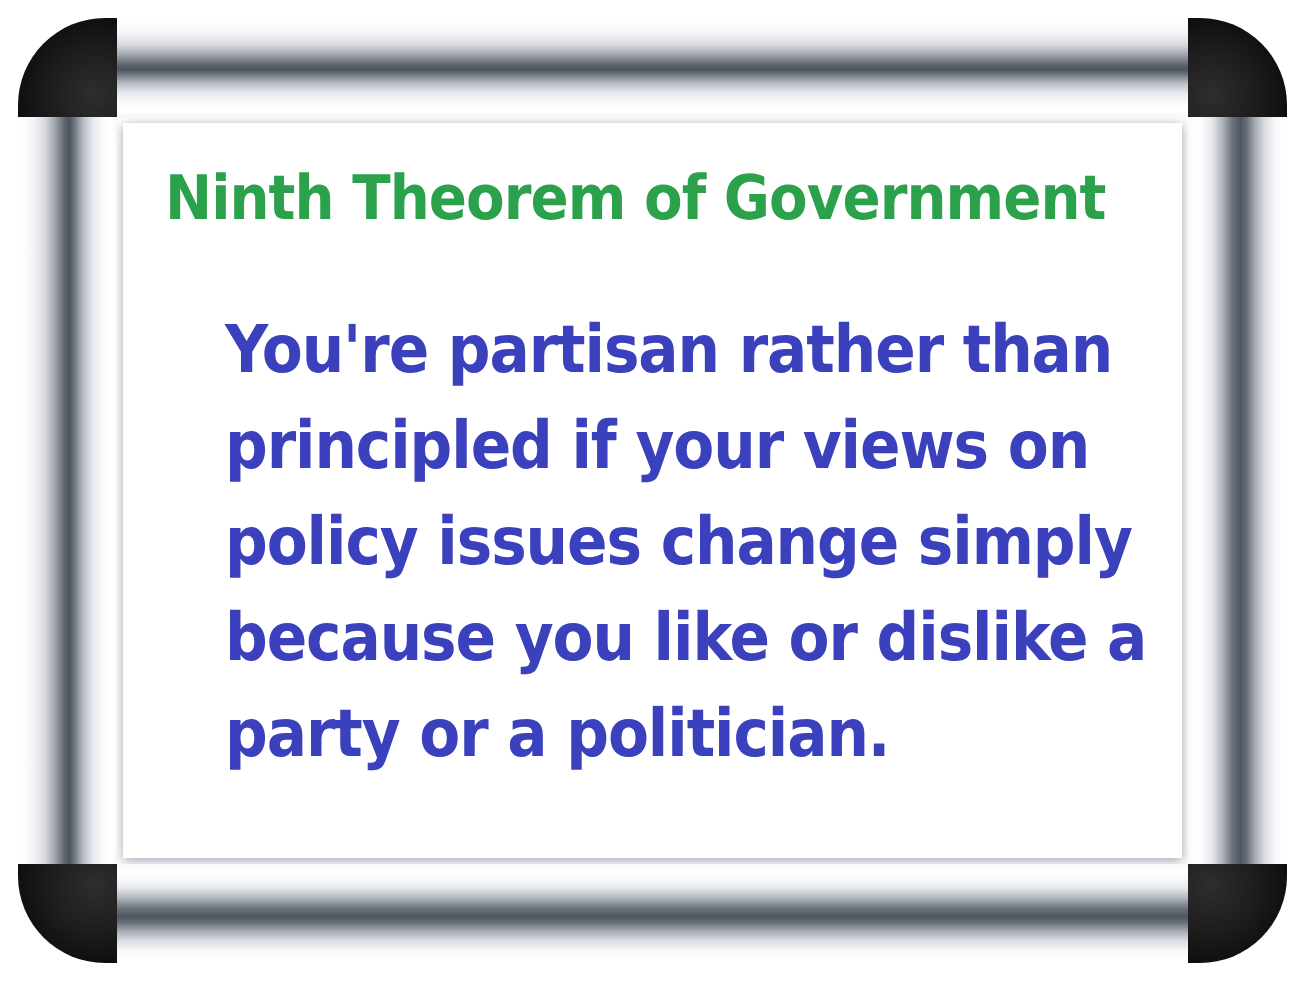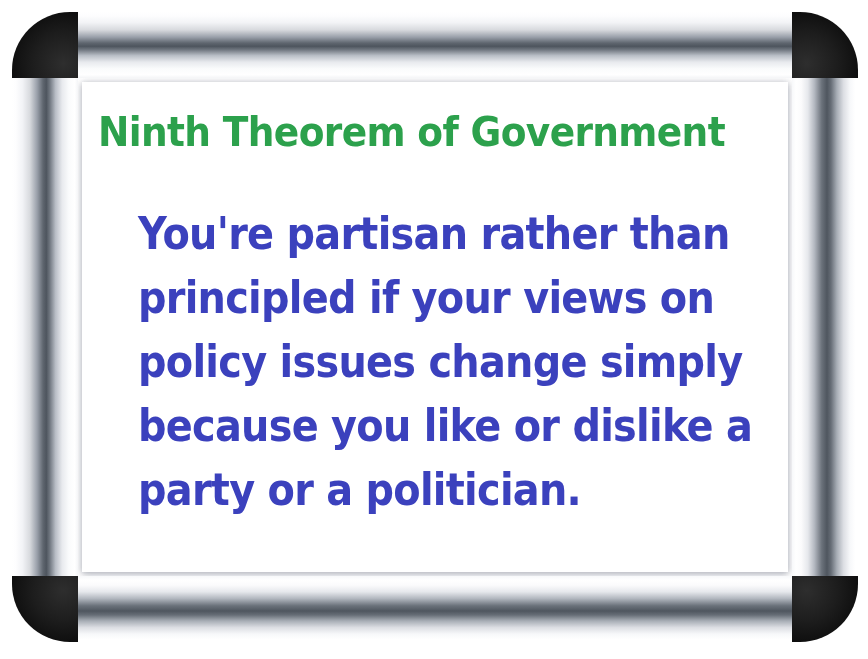--- a/index.html
+++ b/index.html
@@ -152,21 +152,21 @@
   }
   .corner-br {
     left: 780px; top: 564px;
     border-bottom-right-radius: 58px;
     background: radial-gradient(circle at 22% 22%, #2e2e2e 0%, #1d1d1d 42%, #080808 85%, #030303 100%);
   }
 
   
   .content {
     position: absolute;
-    left: 58px;
+    left: 70px;
     top: 70px;
     width: 706px;
     height: 490px;
     overflow: hidden;
   }
 
   .sign-title {
     position: absolute;
     left: 28px;
     top: 30px;

